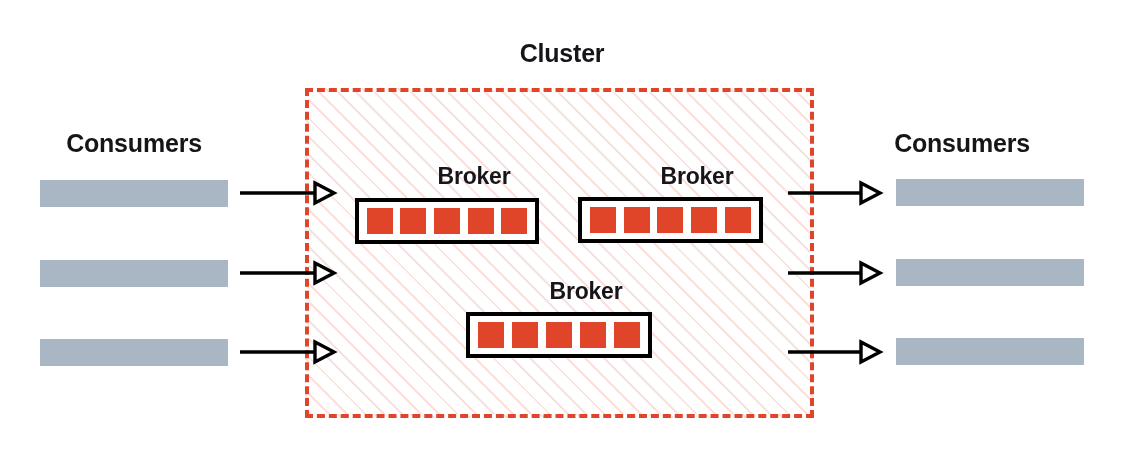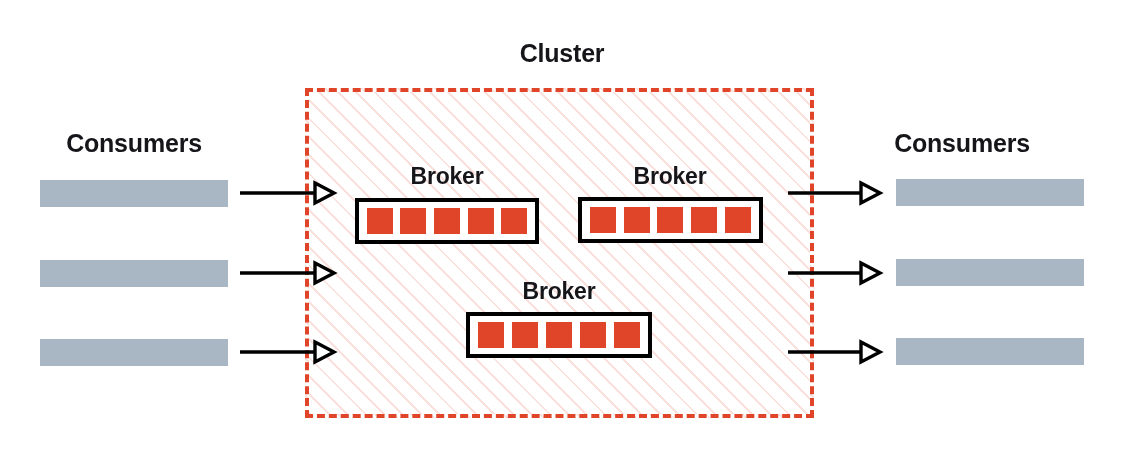--- a/index.html
+++ b/index.html
@@ -32,20 +32,21 @@
     font-weight: 600;
     letter-spacing: -0.2px;
     white-space: nowrap;
     line-height: 1;
   }
   .label-big {
     font-size: 25px;
   }
   .label-broker {
     font-size: 23px;
+    margin-left: 27px;
   }
   .centered {
     text-align: right;
     transform: translateX(-50%);
   }
   
   .bar {
     position: absolute;
     background: #a9b7c4;
     height: 27px;

